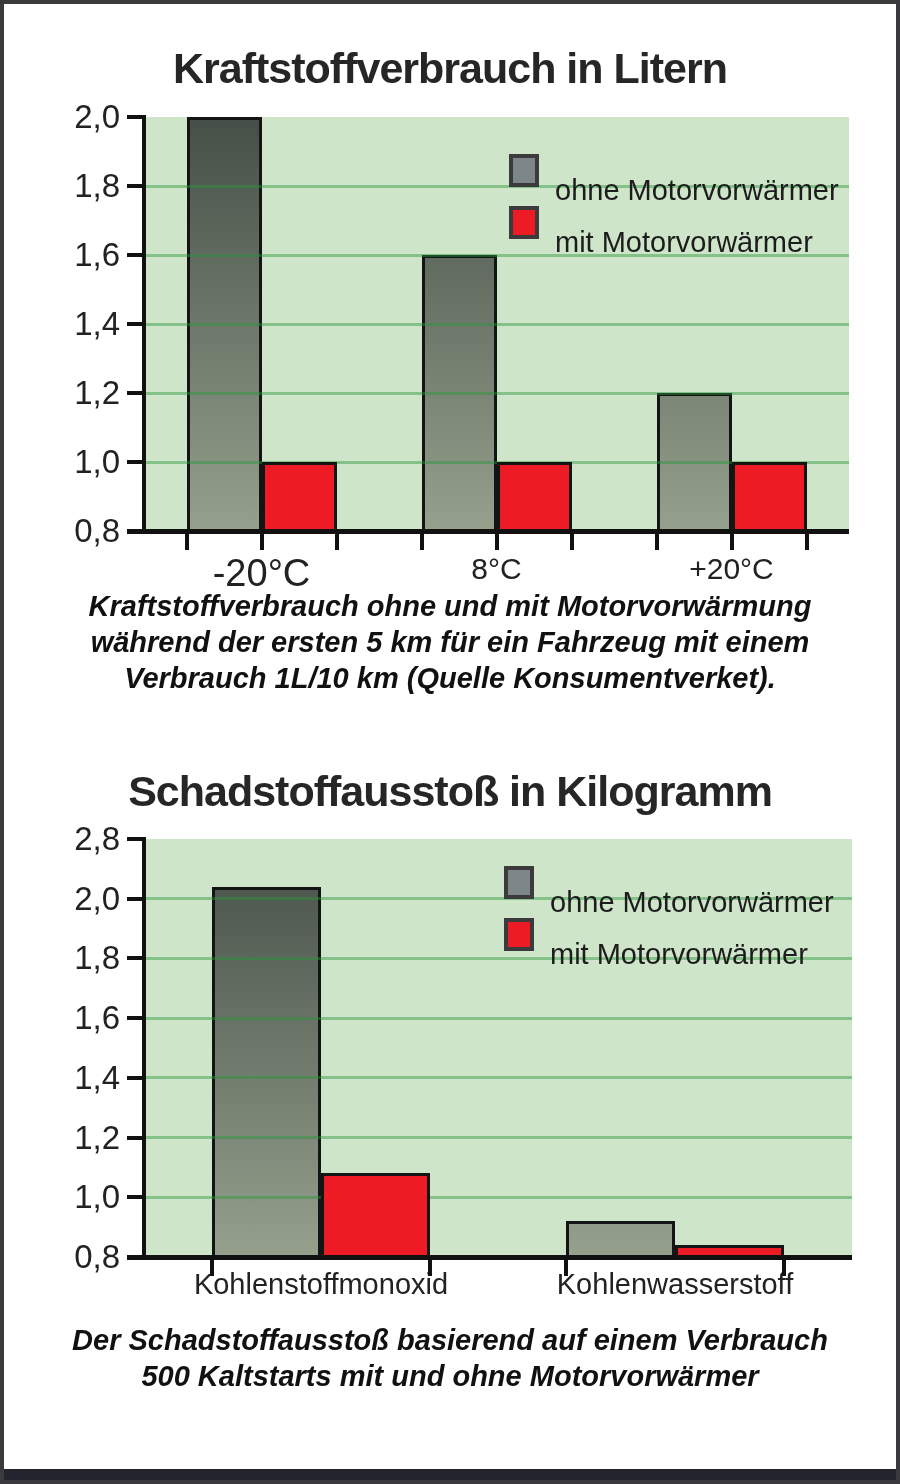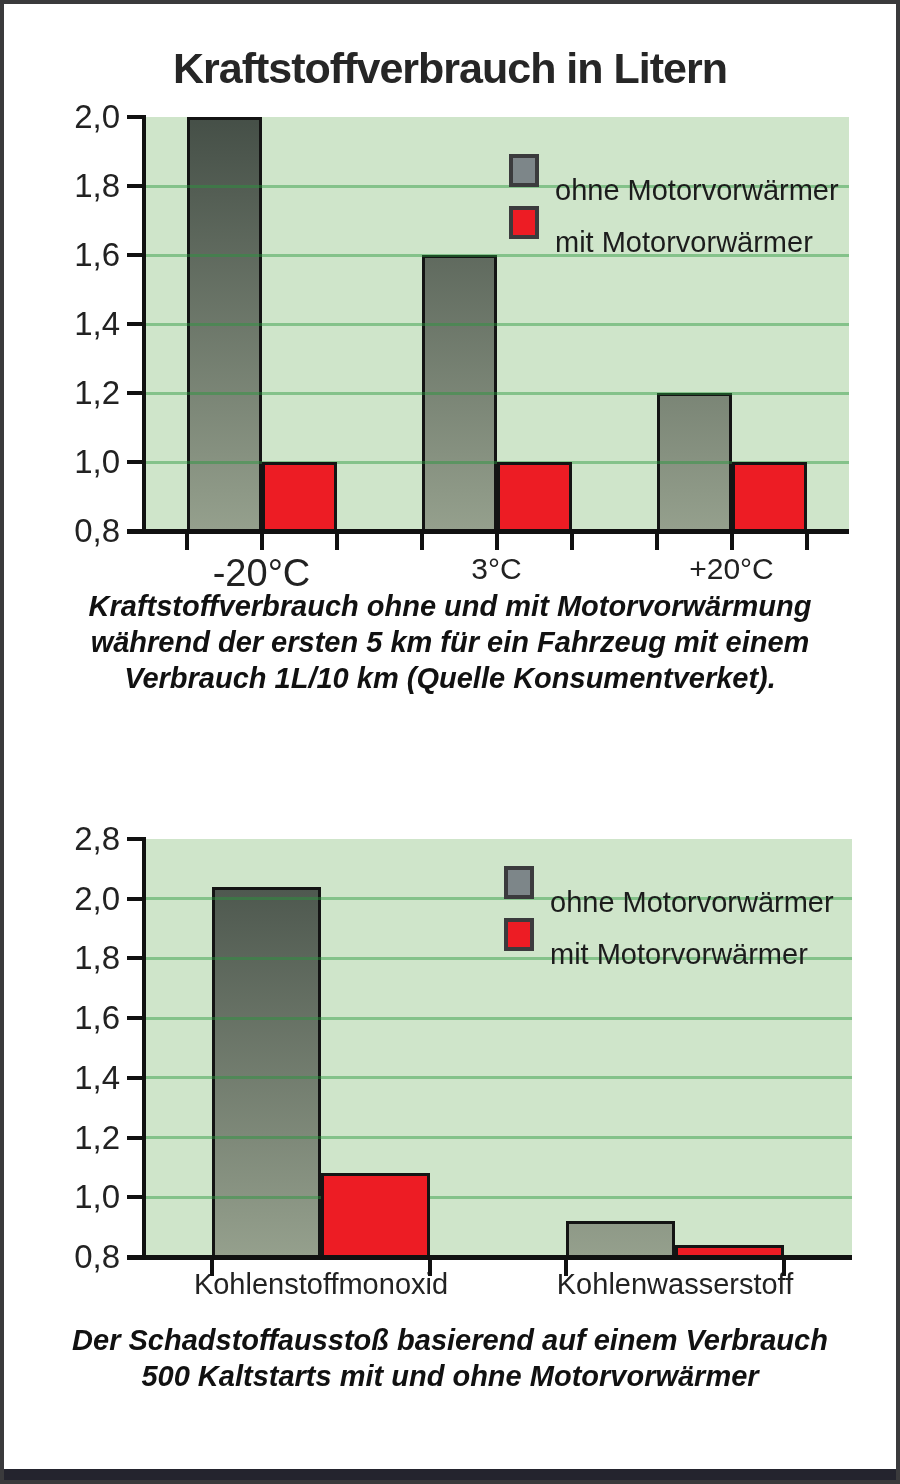--- a/index.html
+++ b/index.html
@@ -56,20 +56,21 @@
 <body>
 
 <div class="page" id="page">
   <div class="chart-title" style="top:40px;">Kraftstoffverbrauch in Litern</div>
   <div class="caption" id="caption1" style="top:584px;">
       <div>Kraftstoffverbrauch ohne und mit Motorvorwärmung</div>
       <div>während der ersten 5 km für ein Fahrzeug mit einem</div>
       <div>Verbrauch 1L/10 km (Quelle Konsumentverket).</div>
     </div>
 
+  <div class="chart-title" style="top:763px;">Schadstoffausstoß in Kilogramm</div>
   <div class="caption" id="caption2" style="top:1318px;">
       <div>Der Schadstoffausstoß basierend auf einem Verbrauch</div>
       <div>500 Kaltstarts mit und ohne Motorvorwärmer</div>
     </div>
 
   <div class="bottom-band"></div>
 <div class="plot-bg" style="left: 140px; top: 113px; width: 705px; height: 414px; background: rgb(207, 229, 202);"></div>
     <div class="tick" style="left: 123px; top: 525px; width: 17px; height: 4px;"></div>
     <div class="ytick-label" style="left: 28px; top: 508px; width: 88px;">0,8</div>
     <div class="tick" style="left: 123px; top: 456px; width: 17px; height: 4px;"></div>
@@ -95,21 +96,21 @@
     <div class="tick" style="left: 255.5px; top: 530px; width: 4px; height: 16px;"></div>
     <div class="tick" style="left: 330.5px; top: 530px; width: 4px; height: 16px;"></div>
     <div class="bar s0" style="left: 182.5px; top: 113px; width: 75px; height: 414px; background-image: linear-gradient(rgb(69, 79, 71), rgb(149, 160, 141)); background-size: 100% 414px; background-position: center bottom;"></div>
     <div class="bar s1" style="left: 257.5px; top: 458px; width: 75px; height: 69px; background: rgb(237, 28, 36);"></div>
     <div class="cat-label" style="left: 77.5px; top: 548px; width: 360px; font-size: 38px;">-20°C</div>
     <div class="tick" style="left: 415.5px; top: 530px; width: 4px; height: 16px;"></div>
     <div class="tick" style="left: 490.5px; top: 530px; width: 4px; height: 16px;"></div>
     <div class="tick" style="left: 565.5px; top: 530px; width: 4px; height: 16px;"></div>
     <div class="bar s0" style="left: 417.5px; top: 251px; width: 75px; height: 276px; background-image: linear-gradient(rgb(69, 79, 71), rgb(149, 160, 141)); background-size: 100% 414px; background-position: center bottom;"></div>
     <div class="bar s1" style="left: 492.5px; top: 458px; width: 75px; height: 69px; background: rgb(237, 28, 36);"></div>
-    <div class="cat-label" style="left: 312.5px; top: 548px; width: 360px; font-size: 30px;">3°C</div>
+    <div class="cat-label" style="left: 312.5px; top: 548px; width: 360px; font-size: 30px;">8°C</div>
     <div class="tick" style="left: 650.5px; top: 530px; width: 4px; height: 16px;"></div>
     <div class="tick" style="left: 725.5px; top: 530px; width: 4px; height: 16px;"></div>
     <div class="tick" style="left: 800.5px; top: 530px; width: 4px; height: 16px;"></div>
     <div class="bar s0" style="left: 652.5px; top: 389px; width: 75px; height: 138px; background-image: linear-gradient(rgb(69, 79, 71), rgb(149, 160, 141)); background-size: 100% 414px; background-position: center bottom;"></div>
     <div class="bar s1" style="left: 727.5px; top: 458px; width: 75px; height: 69px; background: rgb(237, 28, 36);"></div>
     <div class="cat-label" style="left: 547.5px; top: 548px; width: 360px; font-size: 30px;">+20°C</div>
     <div class="legend" style="left: 505px; top: 140px;">
       <div class="legend-row">
         <div class="legend-swatch" style="background: rgb(125, 134, 137);"></div>
         <span class="legend-label">ohne Motorvorwärmer</span>

